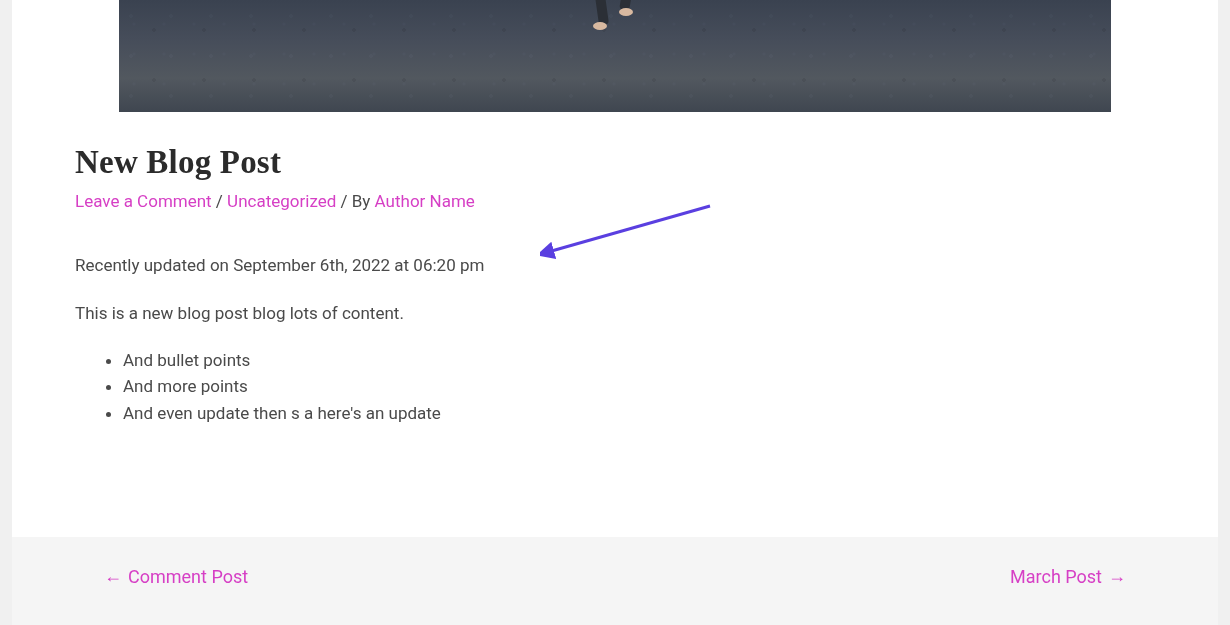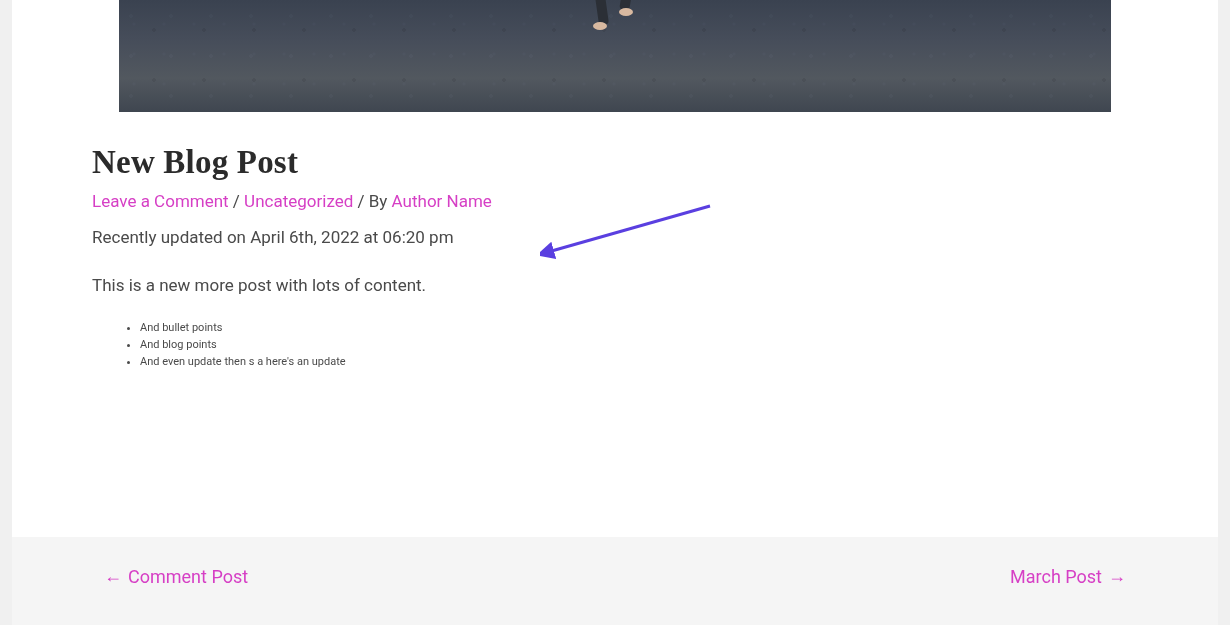--- a/index.html
+++ b/index.html
@@ -53,34 +53,34 @@
       position: absolute;
       width: 14px;
       height: 8px;
       background: #d8b9a0;
       border-radius: 50%;
     }
     .legs .foot.l { left: -22px; top: 22px; }
     .legs .foot.r { left: 4px; top: 8px; }
 
     .content {
-      padding: 32px 107px 0 80px;
+      padding: 32px 107px 0 63px;
       color: #4a4a4a;
     }
     .post-title {
       font-family: Georgia, "Times New Roman", serif;
       font-size: 33px;
       font-weight: 700;
       color: #2b2b2b;
       margin-bottom: 10px;
       letter-spacing: 0.2px;
     }
     .meta-line {
       font-size: 17px;
-      margin-bottom: 16px;
+      margin-bottom: 44px;
     }
     .meta-link {
       color: #d63fc5;
       text-decoration: none;
     }
     .meta-sep, .meta-by {
       color: #4a4a4a;
     }
     .updated-line {
       font-size: 17px;
@@ -90,21 +90,21 @@
     .intro-line {
       font-size: 17px;
       color: #4a4a4a;
       margin-bottom: 24px;
     }
     .bullets {
       padding-left: 48px;
       list-style: disc;
     }
     .bullets li {
-      font-size: 11px;
+      font-size: 17px;
       color: #4a4a4a;
       line-height: 1.55;
     }
 
     .annotation-arrow {
       position: absolute;
       left: 528px;
       top: 200px;
       pointer-events: none;
     }
@@ -156,27 +156,27 @@
     </div>
   </div>
 
   <div class="content">
     <h1 class="post-title">New Blog Post</h1>
 
     <div class="meta-line">
       <a href="#" class="meta-link">Leave a Comment</a><span class="meta-sep"> / </span><a href="#" class="meta-link">Uncategorized</a><span class="meta-by"> / By </span><a href="#" class="meta-link">Author Name</a>
     </div>
 
-    <p class="updated-line">Recently updated on April 6th, 2022 at 06:20 pm</p>
-
-    <p class="intro-line">This is a new more post with lots of content.</p>
+    <p class="updated-line">Recently updated on September 6th, 2022 at 06:20 pm</p>
+
+    <p class="intro-line">This is a new blog post blog lots of content.</p>
 
     <ul class="bullets">
       <li>And bullet points</li>
-      <li>And blog points</li>
+      <li>And more points</li>
       <li>And even update then s a here's an update</li>
     </ul>
   </div>
 
   <svg class="annotation-arrow" width="180" height="70" viewBox="0 0 180 70">
     <defs>
       <marker id="arrhead" markerWidth="10" markerHeight="10" refX="2" refY="3" orient="auto">
         <path d="M0,0 L6,3 L0,6 Z" fill="#5a3fe0"></path>
       </marker>
     </defs>

